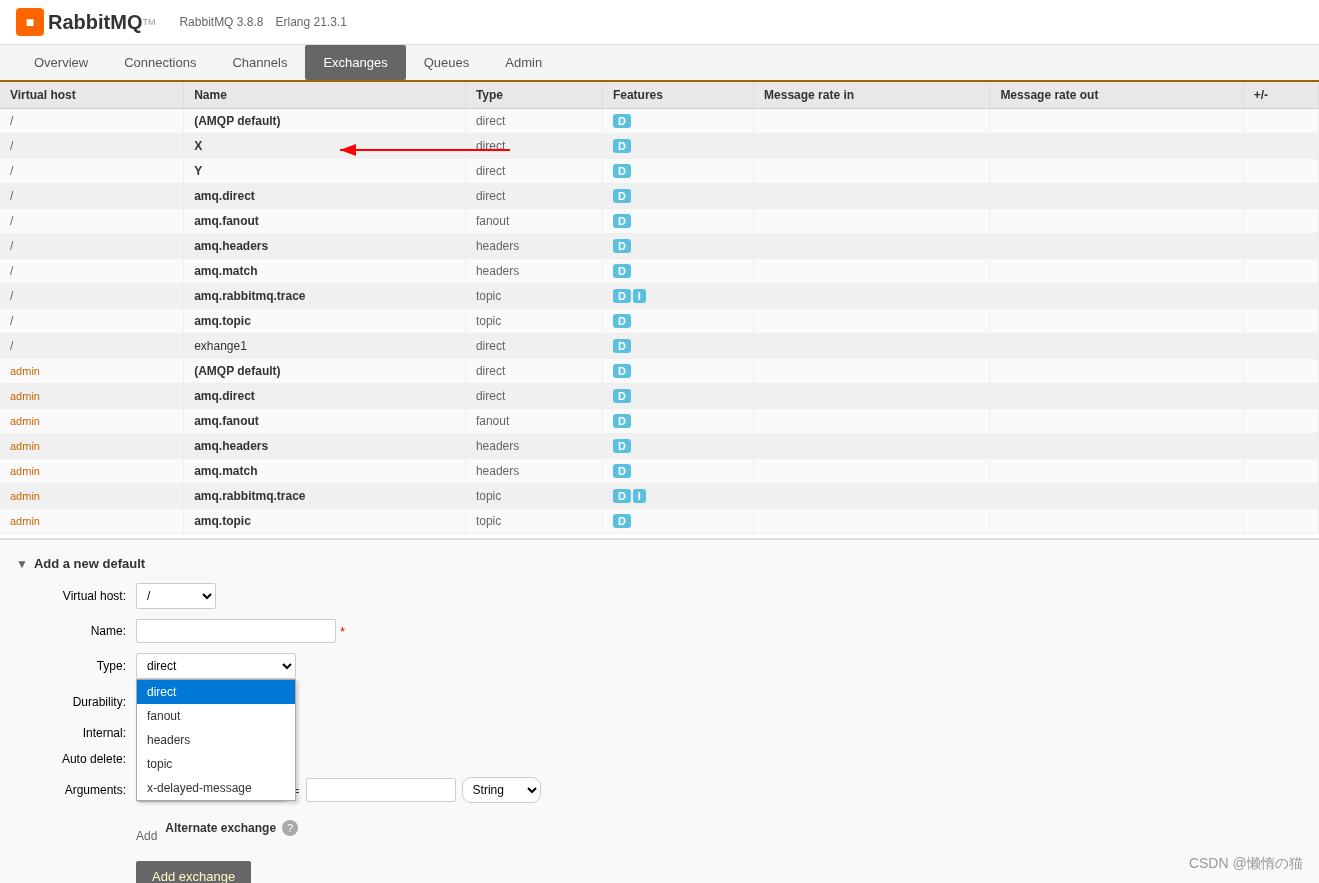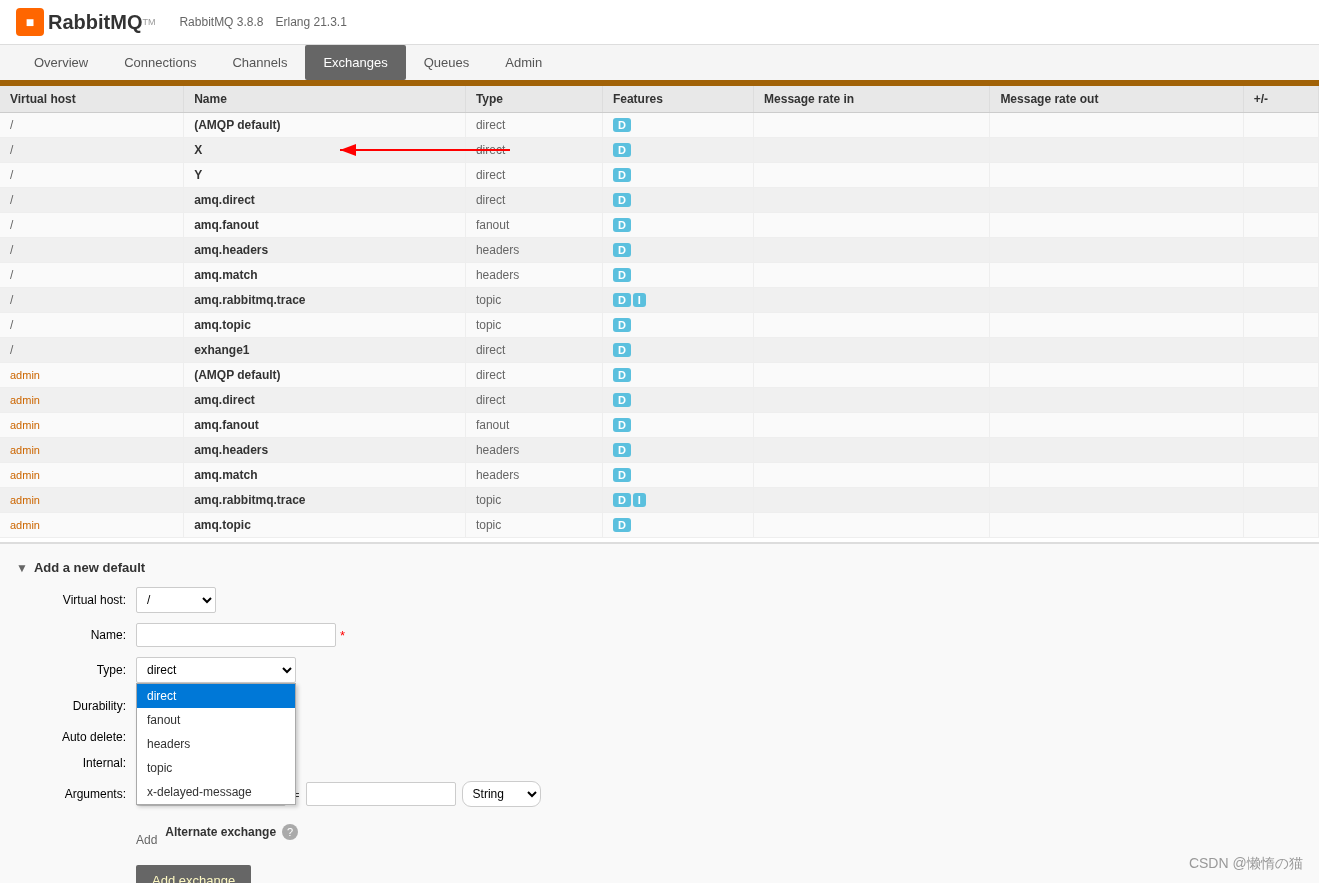--- a/index.html
+++ b/index.html
@@ -8,21 +8,21 @@
     
     .header { display: flex; align-items: center; padding: 8px 16px; background: #fff; border-bottom: 1px solid #ddd; }
     .logo { display: flex; align-items: center; margin-right: 16px; }
     .logo-icon { background: #f60; width: 28px; height: 28px; border-radius: 4px; display: flex; align-items: center; justify-content: center; margin-right: 4px; }
     .logo-icon span { color: white; font-weight: bold; font-size: 14px; }
     .logo-text { font-size: 20px; font-weight: bold; color: #333; }
     .logo-tm { font-size: 9px; color: #999; vertical-align: super; }
     .version-info { font-size: 12px; color: #666; margin-left: 8px; }
 
     
-    .nav { display: flex; background: #f5f5f5; border-bottom: 6px solid #a16207; padding: 0 16px; }
+    .nav { display: flex; background: #f5f5f5; border-bottom: 2px solid #a16207; padding: 0 16px; }
     .nav-item { padding: 10px 18px; cursor: pointer; font-size: 13px; color: #555; text-decoration: none; }
     .nav-item.active { background: #666; color: #fff; border-radius: 2px; }
 
     
     .table-container { padding: 0; overflow-x: auto; }
     table { width: 100%; border-collapse: collapse; font-size: 12px; }
     thead th { background: #e8e8e8; padding: 6px 10px; text-align: left; font-weight: bold; border-bottom: 1px solid #ccc; border-right: 1px solid #ddd; white-space: nowrap; }
     tbody tr { border-bottom: 1px solid #eee; }
     tbody tr:nth-child(odd) { background: #fafafa; }
     tbody tr:nth-child(even) { background: #f0f0f0; }
@@ -179,21 +179,21 @@
       <td style="color:#666; font-size:12px;">/</td>
       <td style="font-weight:bold;">amq.topic</td>
       <td class="type-cell">topic</td>
       <td><span class="badge">D</span></td>
       <td></td>
       <td></td>
       <td></td>
     </tr>
         <tr>
       <td style="color:#666; font-size:12px;">/</td>
-      <td style="font-weight:bold;">exhange1</td>
+      <td style="font-weight:normal;">exhange1</td>
       <td class="type-cell">direct</td>
       <td><span class="badge">D</span></td>
       <td></td>
       <td></td>
       <td></td>
     </tr>
         <tr>
       <td style="color:#cc6600; font-size:11px;">admin</td>
       <td style="font-weight:bold;">(AMQP default)</td>
       <td class="type-cell">direct</td>
@@ -311,26 +311,26 @@
 
   <div class="form-row">
     <span class="form-label">Durability:</span>
     <select class="form-control" style="min-width:120px;">
       <option>Durable</option>
       <option>Transient</option>
     </select>
   </div>
 
   <div class="form-row">
+    <span class="form-label">Internal:</span>
+    <span class="help-icon">?</span>
+  </div>
+
+  <div class="form-row">
     <span class="form-label">Auto delete:</span>
-    <span class="help-icon">?</span>
-  </div>
-
-  <div class="form-row">
-    <span class="form-label">Internal:</span>
     <span class="help-icon">?</span>
   </div>
 
   <div class="form-row">
     <span class="form-label">Arguments:</span>
     <div class="args-row">
       <input class="form-control" type="text" style="width: 150px;">
       <span class="args-eq">=</span>
       <input class="form-control" type="text" style="width: 150px;">
       <select class="form-control args-type-select">

